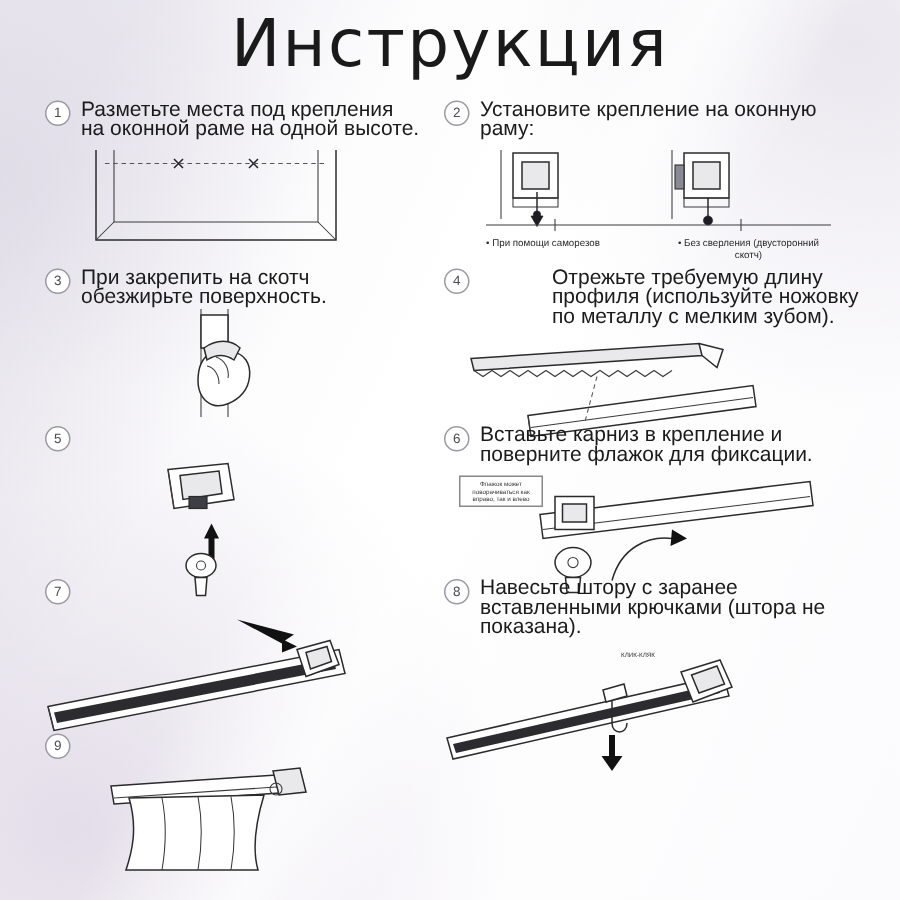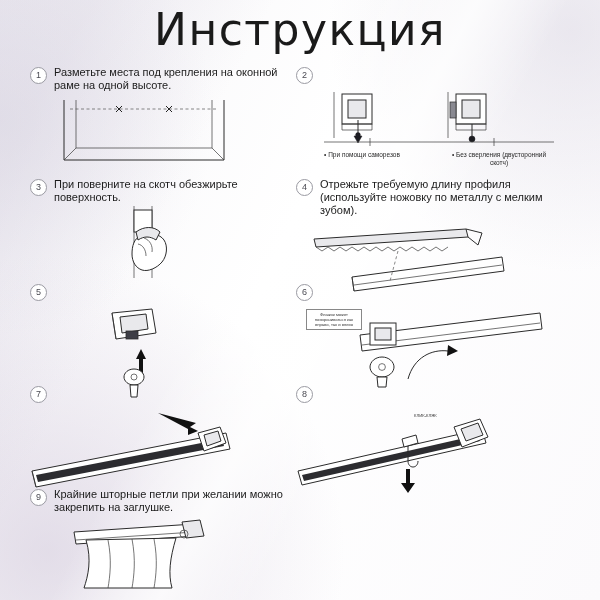--- a/index.html
+++ b/index.html
@@ -63,21 +63,21 @@
     border-radius: 50%;
     border: 1px solid #9a9aa2;
     color: #4a4a52;
     font-size: 9px;
     line-height: 14px;
     text-align: center;
     background: #fff;
     margin-top: 1px;
   }
   .txt {
-    font-size: 11px;
+    font-size: 14px;
     line-height: 13px;
     color: #1b1b1b;
     max-width: 230px;
   }
 
   .fig {
     position: relative;
   }
 
   .cap {
@@ -129,20 +129,21 @@
           <path d="M120 8 l6 6 M126 8 l-6 6"></path>
         </g>
         <path class="st-dash" d="M24 11 L172 11"></path>
       </svg>
     </div>
   </div>
 
   <div class="step" style="top:66px; left:296px; width:280px;">
     <div class="step-head">
       <div class="num">2</div>
+      <div class="txt">Установите крепление на оконную раму:</div>
     </div>
     <div class="fig" style="margin-left:18px; margin-top:4px;">
       <svg width="250" height="62" viewBox="0 0 250 62">
 
         <g transform="translate(14,2)">
           <path class="st-thin" d="M6 2 L6 48"></path>
           <rect class="fill-w" x="14" y="4" width="30" height="30"></rect>
           <rect class="fill-l" x="20" y="10" width="18" height="18"></rect>
           <path class="st-thin" d="M14 34 L44 34 L44 40 L14 40 Z"></path>
           <path class="st" d="M30 44 L30 30"></path>
@@ -165,41 +166,41 @@
       <div style="display:flex; gap:34px; margin-top:1px;">
         <div class="cap" style="width:96px;">• При помощи саморезов</div>
         <div class="cap" style="width:110px;">• Без сверления (двусторонний скотч)</div>
       </div>
     </div>
   </div>
 
   <div class="step" style="top:178px; left:30px; width:250px;">
     <div class="step-head">
       <div class="num">3</div>
-      <div class="txt">При поверните на скотч обезжирьте поверхность.</div>
+      <div class="txt">При закрепить на скотч обезжирьте поверхность.</div>
     </div>
     <div class="fig" style="margin-left:70px; margin-top:2px;">
       <svg width="130" height="80" viewBox="0 0 130 80">
 
         <path class="st-thin" d="M34 0 L34 72 M52 0 L52 72"></path>
         <rect class="fill-w" x="34" y="4" width="18" height="22"></rect>
 
         <path class="fill-w" d="M40 30 c10 -4 20 -2 24 4 c4 6 3 16 -2 22 c-5 6 -14 10 -20 8 c-6 -2 -10 -8 -10 -16 c0 -8 2 -15 8 -18 z"></path>
         <path class="st-thin" d="M44 32 c6 2 9 8 8 14"></path>
         <path class="st-thin" d="M38 38 c5 1 8 6 8 12"></path>
 
         <path class="fill-l" d="M36 26 c8 -6 18 -6 24 0 l-4 8 c-6 -4 -12 -4 -18 0 z"></path>
       </svg>
     </div>
   </div>
 
   <div class="step" style="top:178px; left:296px; width:290px;">
     <div class="step-head">
       <div class="num">4</div>
-      <div class="txt" style="max-width:258px;">Отрежьте требуемую длину профиля (используйте ножовку по металлу с мелким зубом).</div>
+      <div class="txt" style="max-width:258px;margin-left:48px;">Отрежьте требуемую длину профиля (используйте ножовку по металлу с мелким зубом).</div>
     </div>
     <div class="fig" style="margin-left:10px; margin-top:4px;">
       <svg width="250" height="72" viewBox="0 0 250 72">
 
         <g transform="translate(0,2)">
           <path class="fill-l" d="M8 16 L160 6 L162 14 L10 24 Z"></path>
           <path class="st-thin" d="M10 24 l6 4 l6 -4 l6 4 l6 -4 l6 4 l6 -4 l6 4 l6 -4 l6 4 l6 -4 l6 4 l6 -4 l6 4 l6 -4 l6 4 l6 -4 l6 4 l6 -4 l6 4 l6 -4 l6 4 l6 -4"></path>
           <path class="st" d="M160 6 L176 10 L172 22 L162 14"></path>
         </g>
 
@@ -234,20 +235,21 @@
           <circle cx="10" cy="10" r="3" class="st-thin"></circle>
           <path class="fill-w" d="M6 18 L14 18 L13 30 L7 30 Z"></path>
         </g>
       </svg>
     </div>
   </div>
 
   <div class="step" style="top:283px; left:296px; width:290px;">
     <div class="step-head">
       <div class="num">6</div>
+      <div class="txt" style="max-width:250px;">Вставьте карниз в крепление и поверните флажок для фиксации.</div>
     </div>
     <div class="fig" style="margin-left:6px; margin-top:4px; position:relative;">
       <div class="tiny-note" style="position:absolute; left:4px; top:4px; width:50px; border:.5px solid #888; padding:2px; background:rgba(255,255,255,.7);">Флажок может поворачиваться как вправо, так и влево</div>
       <svg width="250" height="86" viewBox="0 0 250 86">
 
         <g transform="translate(58,4)">
           <path class="fill-w" d="M0 26 L180 4 L182 20 L2 42 Z"></path>
           <path class="st-thin" d="M2 36 L180 14"></path>
         </g>
 
@@ -287,20 +289,21 @@
         </g>
 
         <path class="arr" d="M128 4 L166 14 L160 18 L168 22 L158 26 L158 20 z"></path>
       </svg>
     </div>
   </div>
 
   <div class="step" style="top:385px; left:296px; width:290px;">
     <div class="step-head">
       <div class="num">8</div>
+      <div class="txt" style="max-width:252px;">Навесьте штору с заранее вставленными крючками (штора не показана).</div>
     </div>
     <div class="fig" style="margin-left:0px; margin-top:6px; position:relative;">
       <svg width="250" height="86" viewBox="0 0 250 86">
 
         <g transform="translate(0,14)">
           <path class="fill-w" d="M2 48 L186 6 L190 20 L6 62 Z"></path>
           <path d="M6 52 L182 12 L184 18 L8 58 Z" fill="#2c2c30"></path>
         </g>
 
         <g transform="translate(158,4)">
@@ -315,21 +318,20 @@
 
         <path class="arr" d="M110 60 l4 0 l0 14 l5 0 l-7 10 l-7 -10 l5 0 z"></path>
       </svg>
       <div class="tiny-note" style="position:absolute; left:118px; top:4px;">КЛИК-КЛЯК</div>
     </div>
   </div>
 
   <div class="step" style="top:488px; left:30px; width:260px;">
     <div class="step-head">
       <div class="num">9</div>
-      <div class="txt">Крайние шторные петли при желании можно закрепить на заглушке.</div>
     </div>
     <div class="fig" style="margin-left:38px; margin-top:6px;">
       <svg width="200" height="72" viewBox="0 0 200 72">
 
         <g transform="translate(6,2)">
           <path class="fill-w" d="M0 10 L120 2 L122 14 L2 22 Z"></path>
           <path class="st-thin" d="M2 18 L120 10"></path>
           <path class="fill-l" d="M108 0 L126 -2 L130 14 L112 16 Z"></path>
         </g>
 

